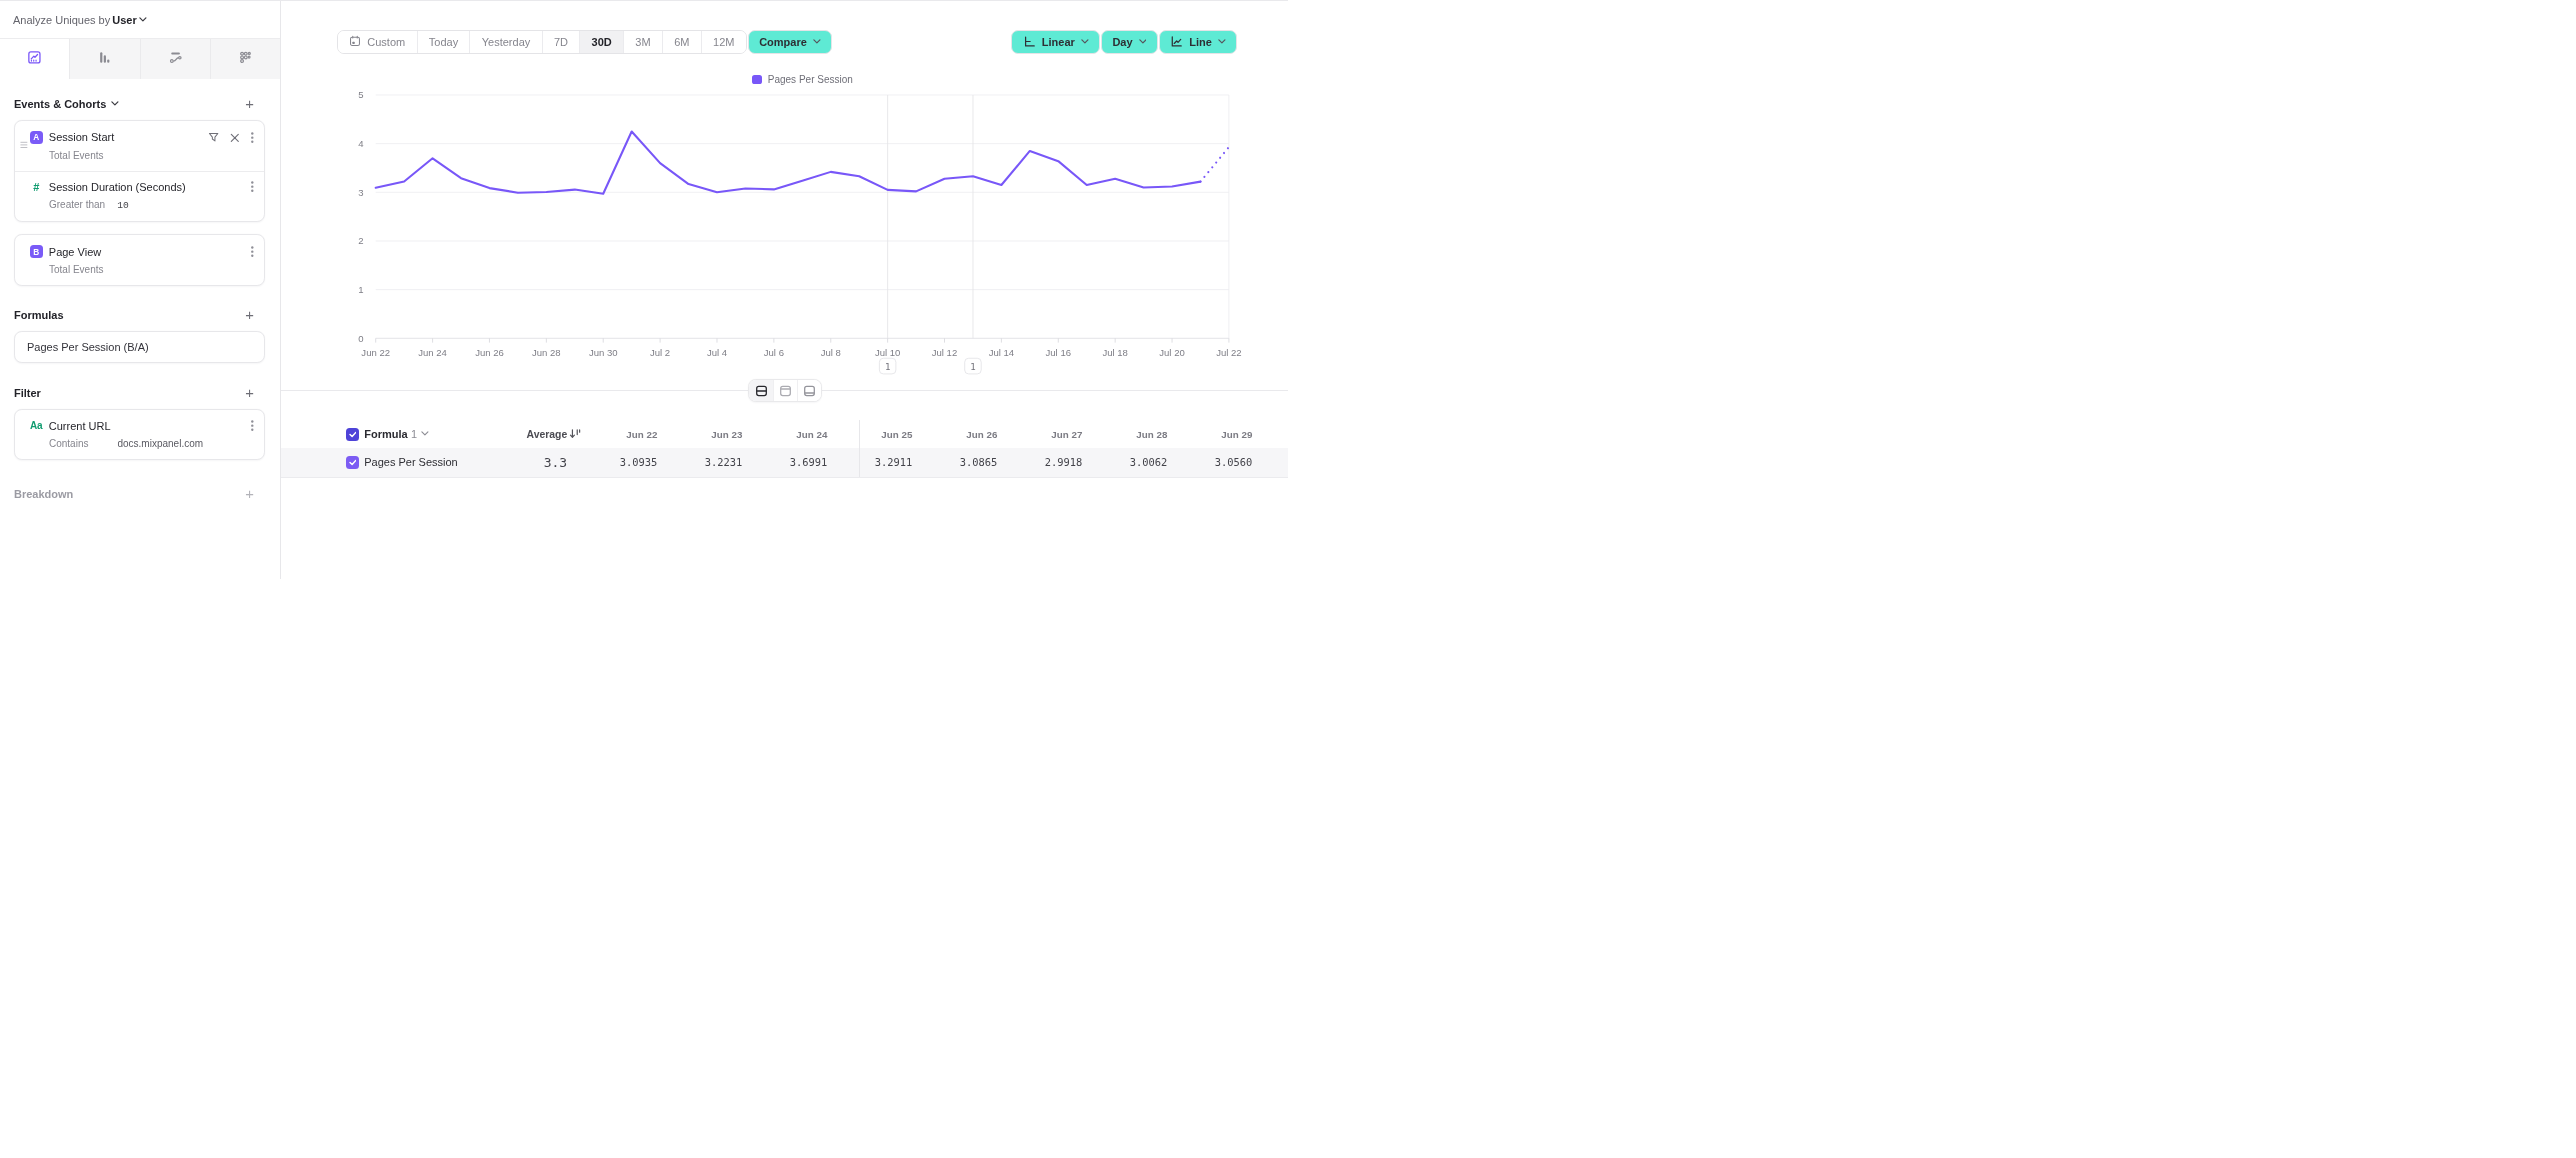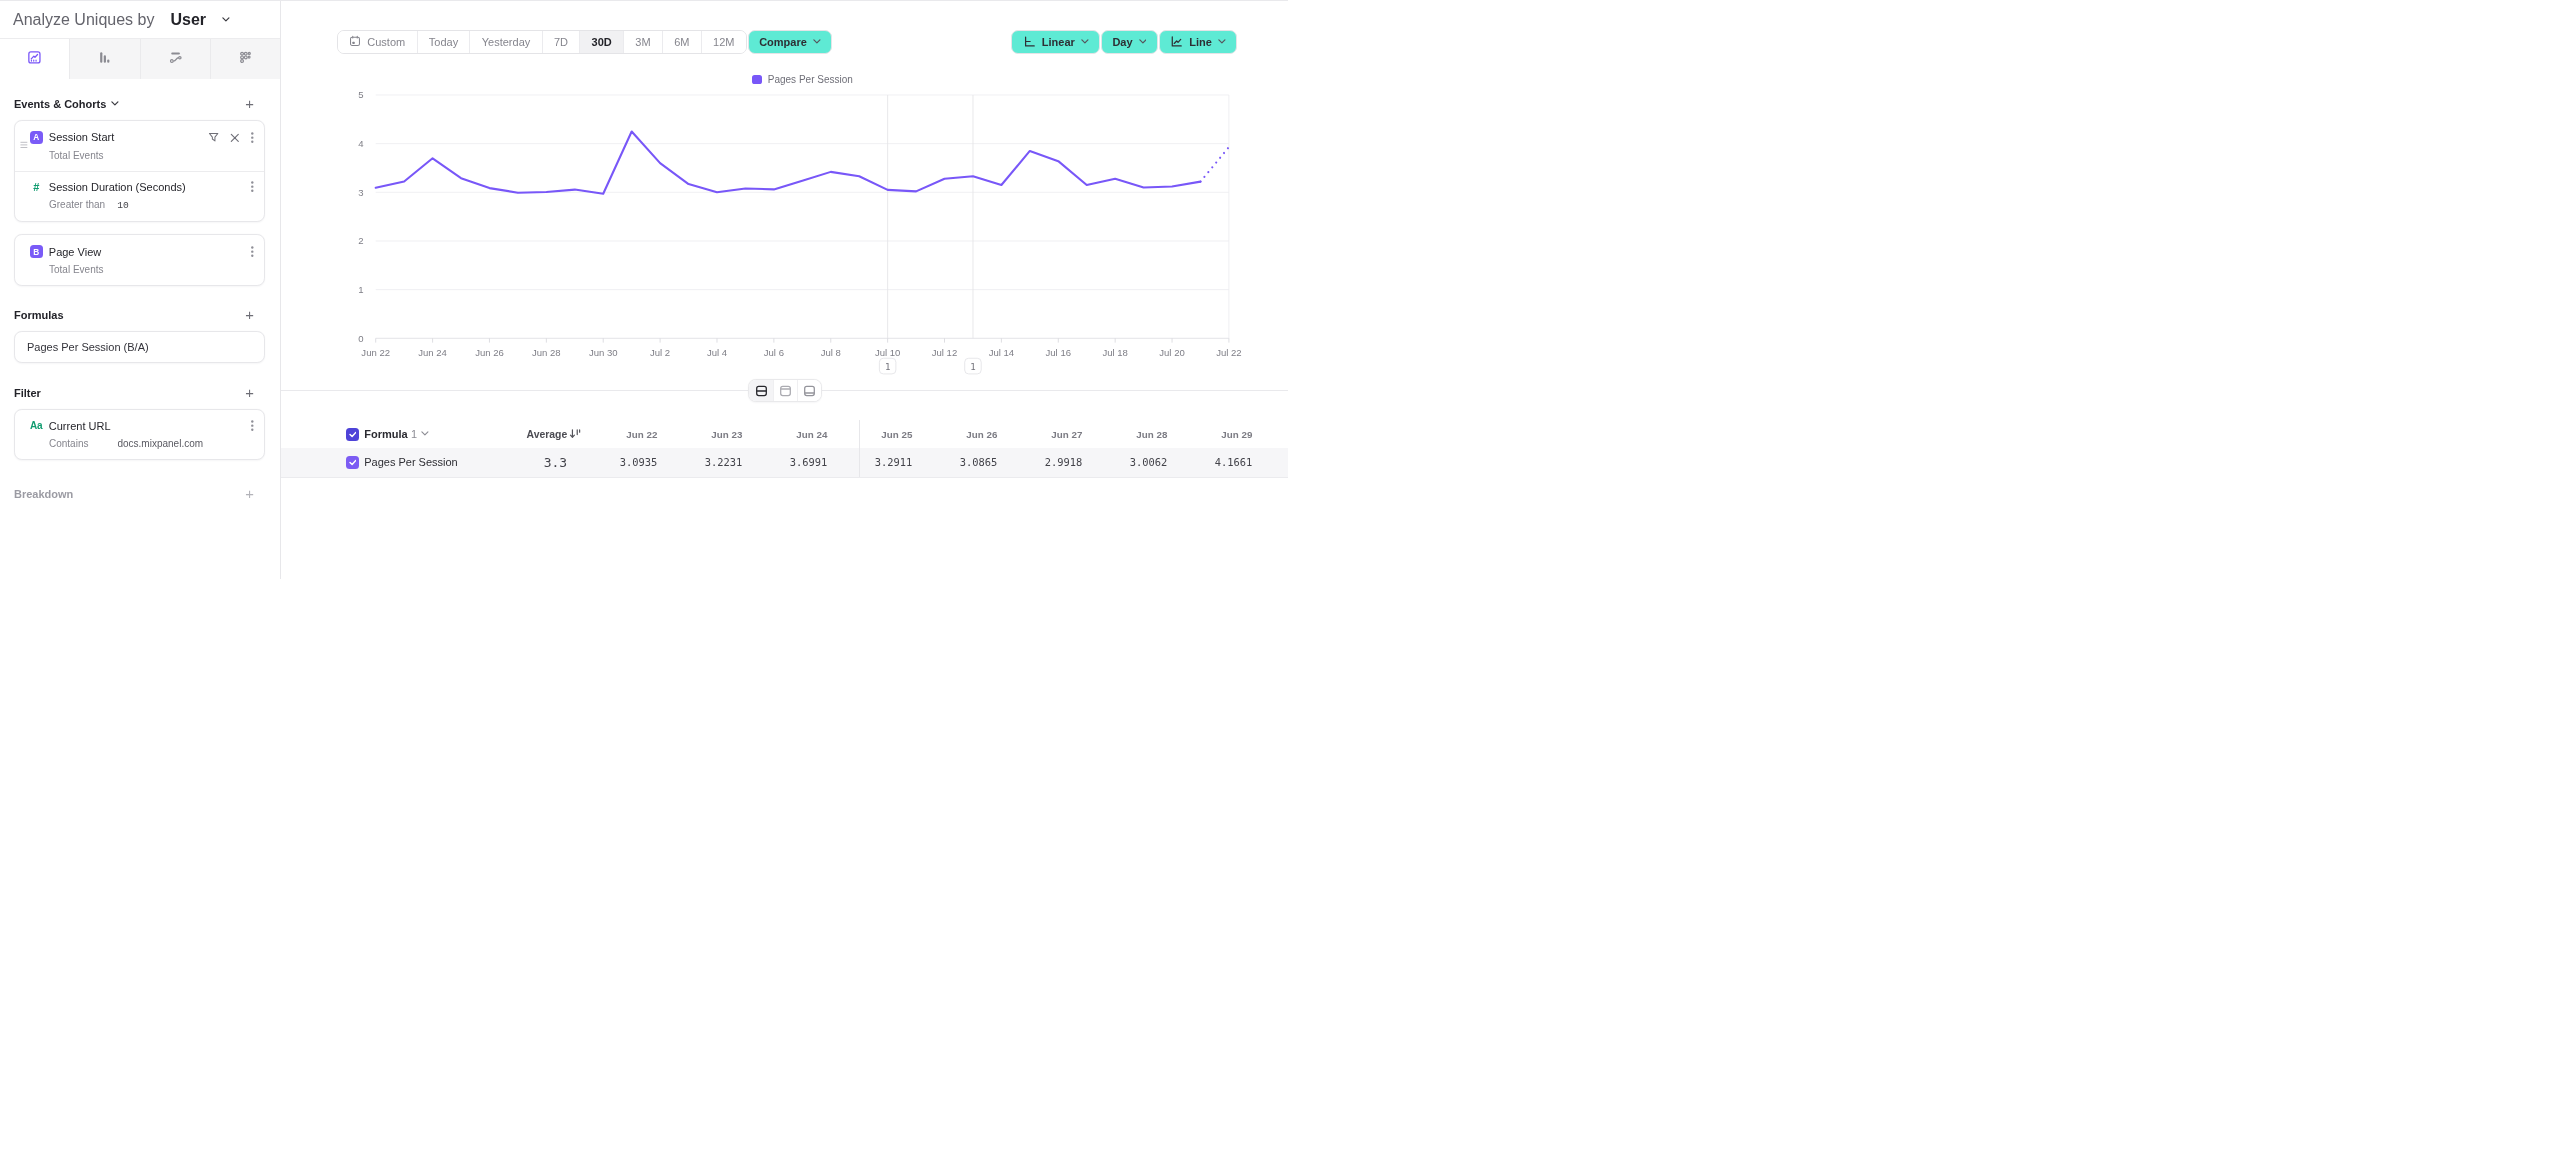--- a/index.html
+++ b/index.html
@@ -3,21 +3,21 @@
 <meta charset="utf-8">
 <style>
   html,body{margin:0;padding:0;background:#fff;}
   .page{position:relative;width:1288px;height:579px;overflow:hidden;background:#fff;
         font-family:"Liberation Sans",sans-serif;border-top:0.9px solid #e9e9ec;box-sizing:border-box;}
   *,*:before,*:after{box-sizing:border-box;}
 
   
   .sidebar{position:absolute;left:0;top:0;bottom:0;width:281px;border-right:0.9px solid #e7e7ea;background:#fff;}
   .topbar{height:38px;display:flex;align-items:center;padding-left:13px;border-bottom:0.9px solid #ececee;
-          font-size:16px;color:#64646c;gap:16px;}
+          font-size:11px;color:#64646c;gap:2px;}
   .topbar .val{color:#232329;font-weight:700;}
   .tabs{display:flex;height:40px;}
   .tab{flex:1;display:flex;align-items:center;justify-content:center;background:#f5f5f6;cursor:pointer;}
   .tab.active{background:#fff;}
   .tab + .tab{border-left:0.9px solid #eaeaec;}
   .sb-body{padding:0 14.8px 0 14px;}
   .section-head{display:flex;align-items:center;justify-content:space-between;padding-right:11.3px;
                 font-size:11px;font-weight:700;color:#232329;margin:19px 0 10.4px;}
   .section-head.muted{color:#9b9ba3;}
   .section-head .chev{margin-left:5.2px;}
@@ -461,19 +461,19 @@
         <span class="avg-val mono">3.3</span>
       </span>
       <span class="sort-ic"></span>
       <span class="dcell v mono">3.0935</span>
       <span class="dcell v mono">3.2231</span>
       <span class="dcell v mono">3.6991</span>
       <span class="dcell v mono">3.2911</span>
       <span class="dcell v mono">3.0865</span>
       <span class="dcell v mono">2.9918</span>
       <span class="dcell v mono">3.0062</span>
-      <span class="dcell v mono">4.1661</span>
+      <span class="dcell v mono">3.0560</span>
     </div>
 
     <div class="col-div"></div>
   </div>
 </div>
 
 
 </body></html>

